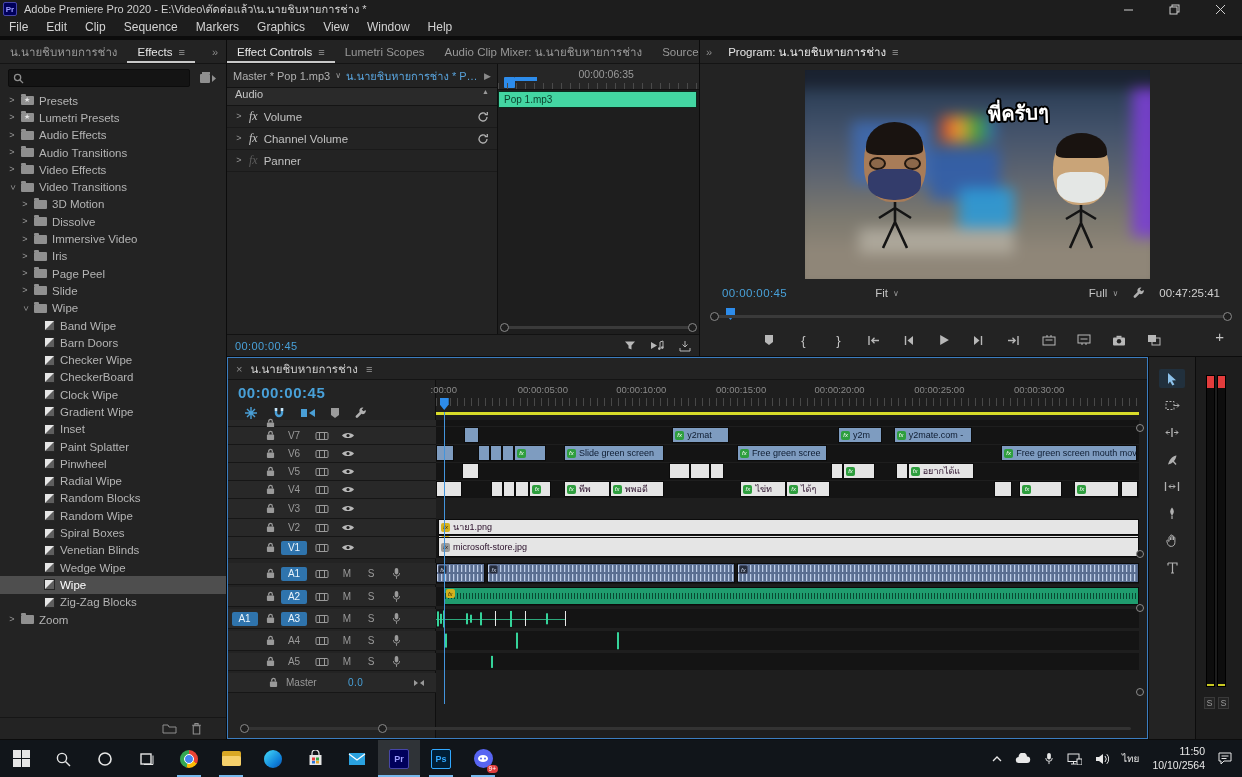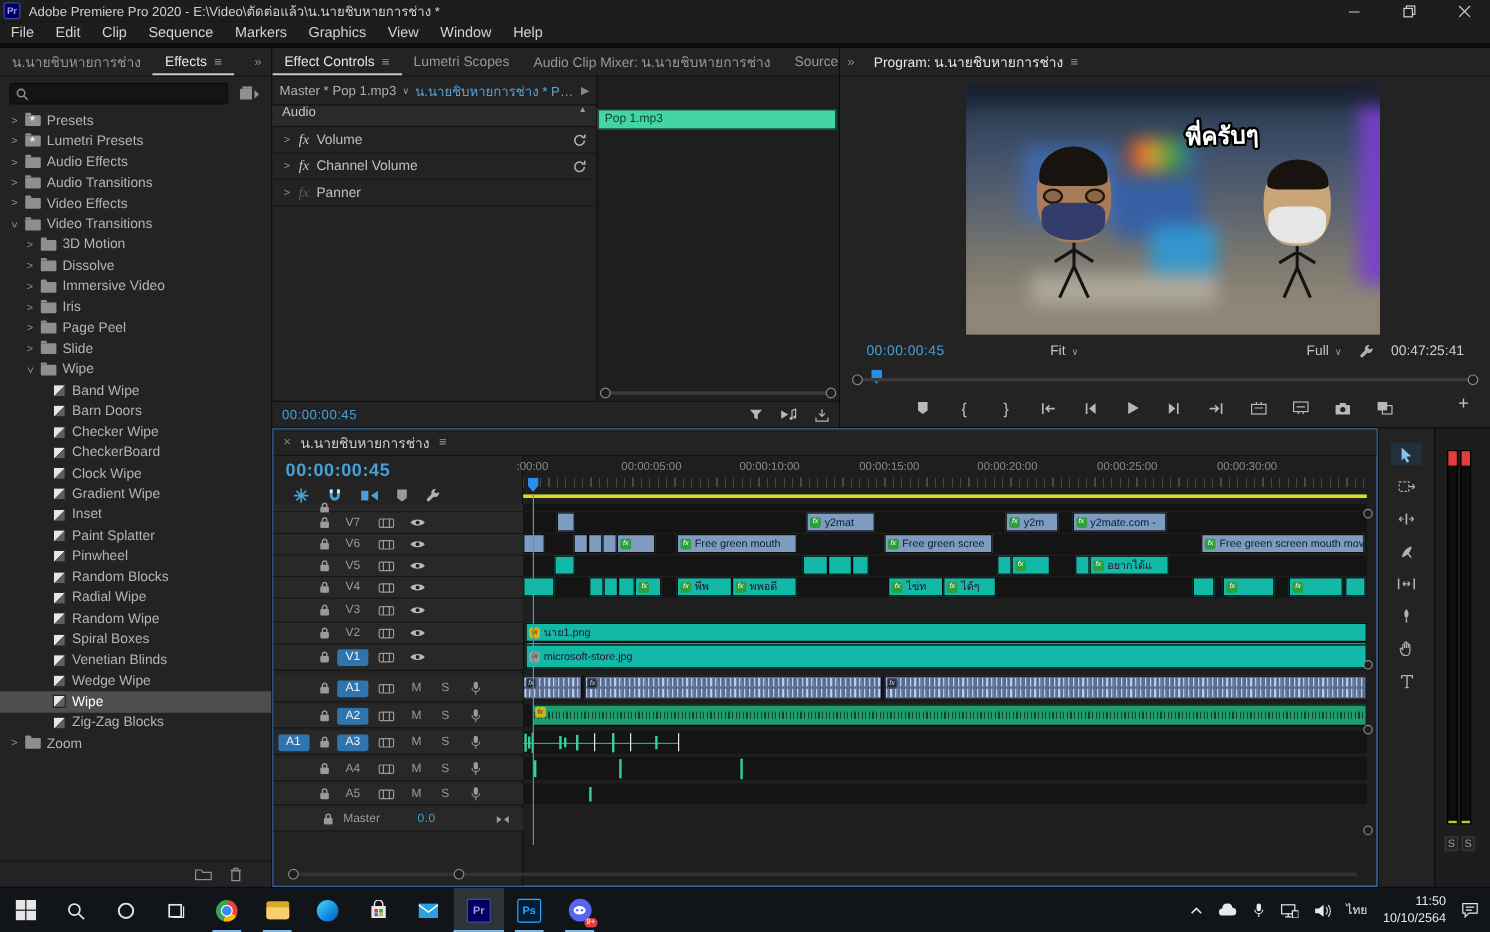--- a/index.html
+++ b/index.html
@@ -119,21 +119,21 @@
   .hrow .tname{width:30px;display:flex;justify-content:center}
   .namebox{min-width:26px;padding:0 3px;height:14px;border-radius:2px;display:flex;align-items:center;justify-content:center;color:#9a9a9a}
   .namebox.t{background:#2f74ad;color:#eaf4fb}
   .patch .namebox.t{background:#2f74ad;color:#eaf4fb}
   .hrow .sync{width:26px;display:flex;justify-content:center}
   .hrow .eye{width:26px;display:flex;justify-content:center}
   .hrow .ms{width:24px;text-align:center;color:#9a9a9a}
   .hrow .mic{width:26px;display:flex;justify-content:center}
   .clip{position:absolute;top:0;bottom:1px;border:1px solid #0b0b0b;display:flex;align-items:center;gap:3px;overflow:hidden;white-space:nowrap;font-size:9px;padding-left:2px}
   .c-blue{background:#7e9cc0;color:#0e1c30}
-  .c-pink{background:#14b8a6;color:#2a0f2a}
+  .c-pink{background:#e5e5e5;color:#2a0f2a}
   .fxb{flex:none;width:9px;height:9px;border-radius:2px;font-size:6px;font-style:italic;display:flex;align-items:center;justify-content:center;line-height:1}
   .fxb.g{background:#2e9e3e;color:#fff}
   .fxb.y{background:#d4b21e;color:#3a2d00}
   .fxb.n{background:#9a9a9a;color:#222}
   .fxb.d{background:#242b3a;color:#cdd7ea;border:1px solid #47506a}
   .aclip{position:absolute;top:0;bottom:1px;border:1px solid #0b0b0b}
   .a-slate{background:#5a6e91}
   .a-slate .wv{position:absolute;left:0;right:0;height:42%;background:repeating-linear-gradient(90deg,rgba(195,210,235,.95) 0 1px,rgba(195,210,235,.25) 1px 2px,transparent 2px 4px)}
   .a-slate .wv.t{top:3%}.a-slate .wv.b{bottom:3%}
   .a-green{background:#1f9c6e}
@@ -337,25 +337,25 @@
         <div class="trow" style="padding-left: 44px;">
           <span class="itrans"></span>
           <span>Paint Splatter</span>
         </div>
         <div class="trow" style="padding-left: 44px;">
           <span class="itrans"></span>
           <span>Pinwheel</span>
         </div>
         <div class="trow" style="padding-left: 44px;">
           <span class="itrans"></span>
+          <span>Radial Wipe</span>
+        </div>
+        <div class="trow" style="padding-left: 44px;">
+          <span class="itrans"></span>
           <span>Random Blocks</span>
-        </div>
-        <div class="trow" style="padding-left: 44px;">
-          <span class="itrans"></span>
-          <span>Radial Wipe</span>
         </div>
         <div class="trow" style="padding-left: 44px;">
           <span class="itrans"></span>
           <span>Random Wipe</span>
         </div>
         <div class="trow" style="padding-left: 44px;">
           <span class="itrans"></span>
           <span>Spiral Boxes</span>
         </div>
         <div class="trow" style="padding-left: 44px;">
@@ -446,20 +446,25 @@
             </span>
           </div>
           <div class="ecrow dim">
             <span class="chv">&gt;</span>
             <span class="fxg">fx</span>
             <span>Panner</span>
           </div>
         </div>
     </div>
     <div class="ec-right">
+      <div class="ec-ruler">
+        <span class="lbl">00:00:06:35</span>
+        <span class="ec-ph"></span>
+        <div class="ticks"></div>
+      </div>
       <div class="ec-clip">
         <span>Pop 1.mp3</span>
       </div>
       <div class="hscroll">
           <span class="knob l"></span>
           <span class="knob r"></span>
         </div>
     </div>
     <div class="ec-foot">
       <span class="tc">00:00:00:45</span>
@@ -1016,21 +1021,21 @@
         <div class="lane" style="top: 25px; height: 17px; bottom: auto;">
           <div class="clip c-blue" style="left: 0%; width: 2.5%;"></div>
           <div class="clip c-blue" style="left: 6%; width: 1.7%;"></div>
           <div class="clip c-blue" style="left: 7.7%; width: 1.7%;"></div>
           <div class="clip c-blue" style="left: 9.4%; width: 1.7%;"></div>
           <div class="clip c-blue" style="left: 11.1%; width: 4.5%;">
             <span class="fxb g">fx</span>
           </div>
           <div class="clip c-blue" style="left: 18.2%; width: 14.3%;">
             <span class="fxb g">fx</span>
-            <span>Free green mouth</span>
+            <span>Slide green screen</span>
           </div>
           <div class="clip c-blue" style="left: 42.8%; width: 12.8%;">
             <span class="fxb g">fx</span>
             <span>Free green scree</span>
           </div>
           <div class="clip c-blue" style="left: 80.4%; width: 19.3%;">
             <span class="fxb g">fx</span>
             <span>Free green screen mouth move</span>
           </div>
         </div>

